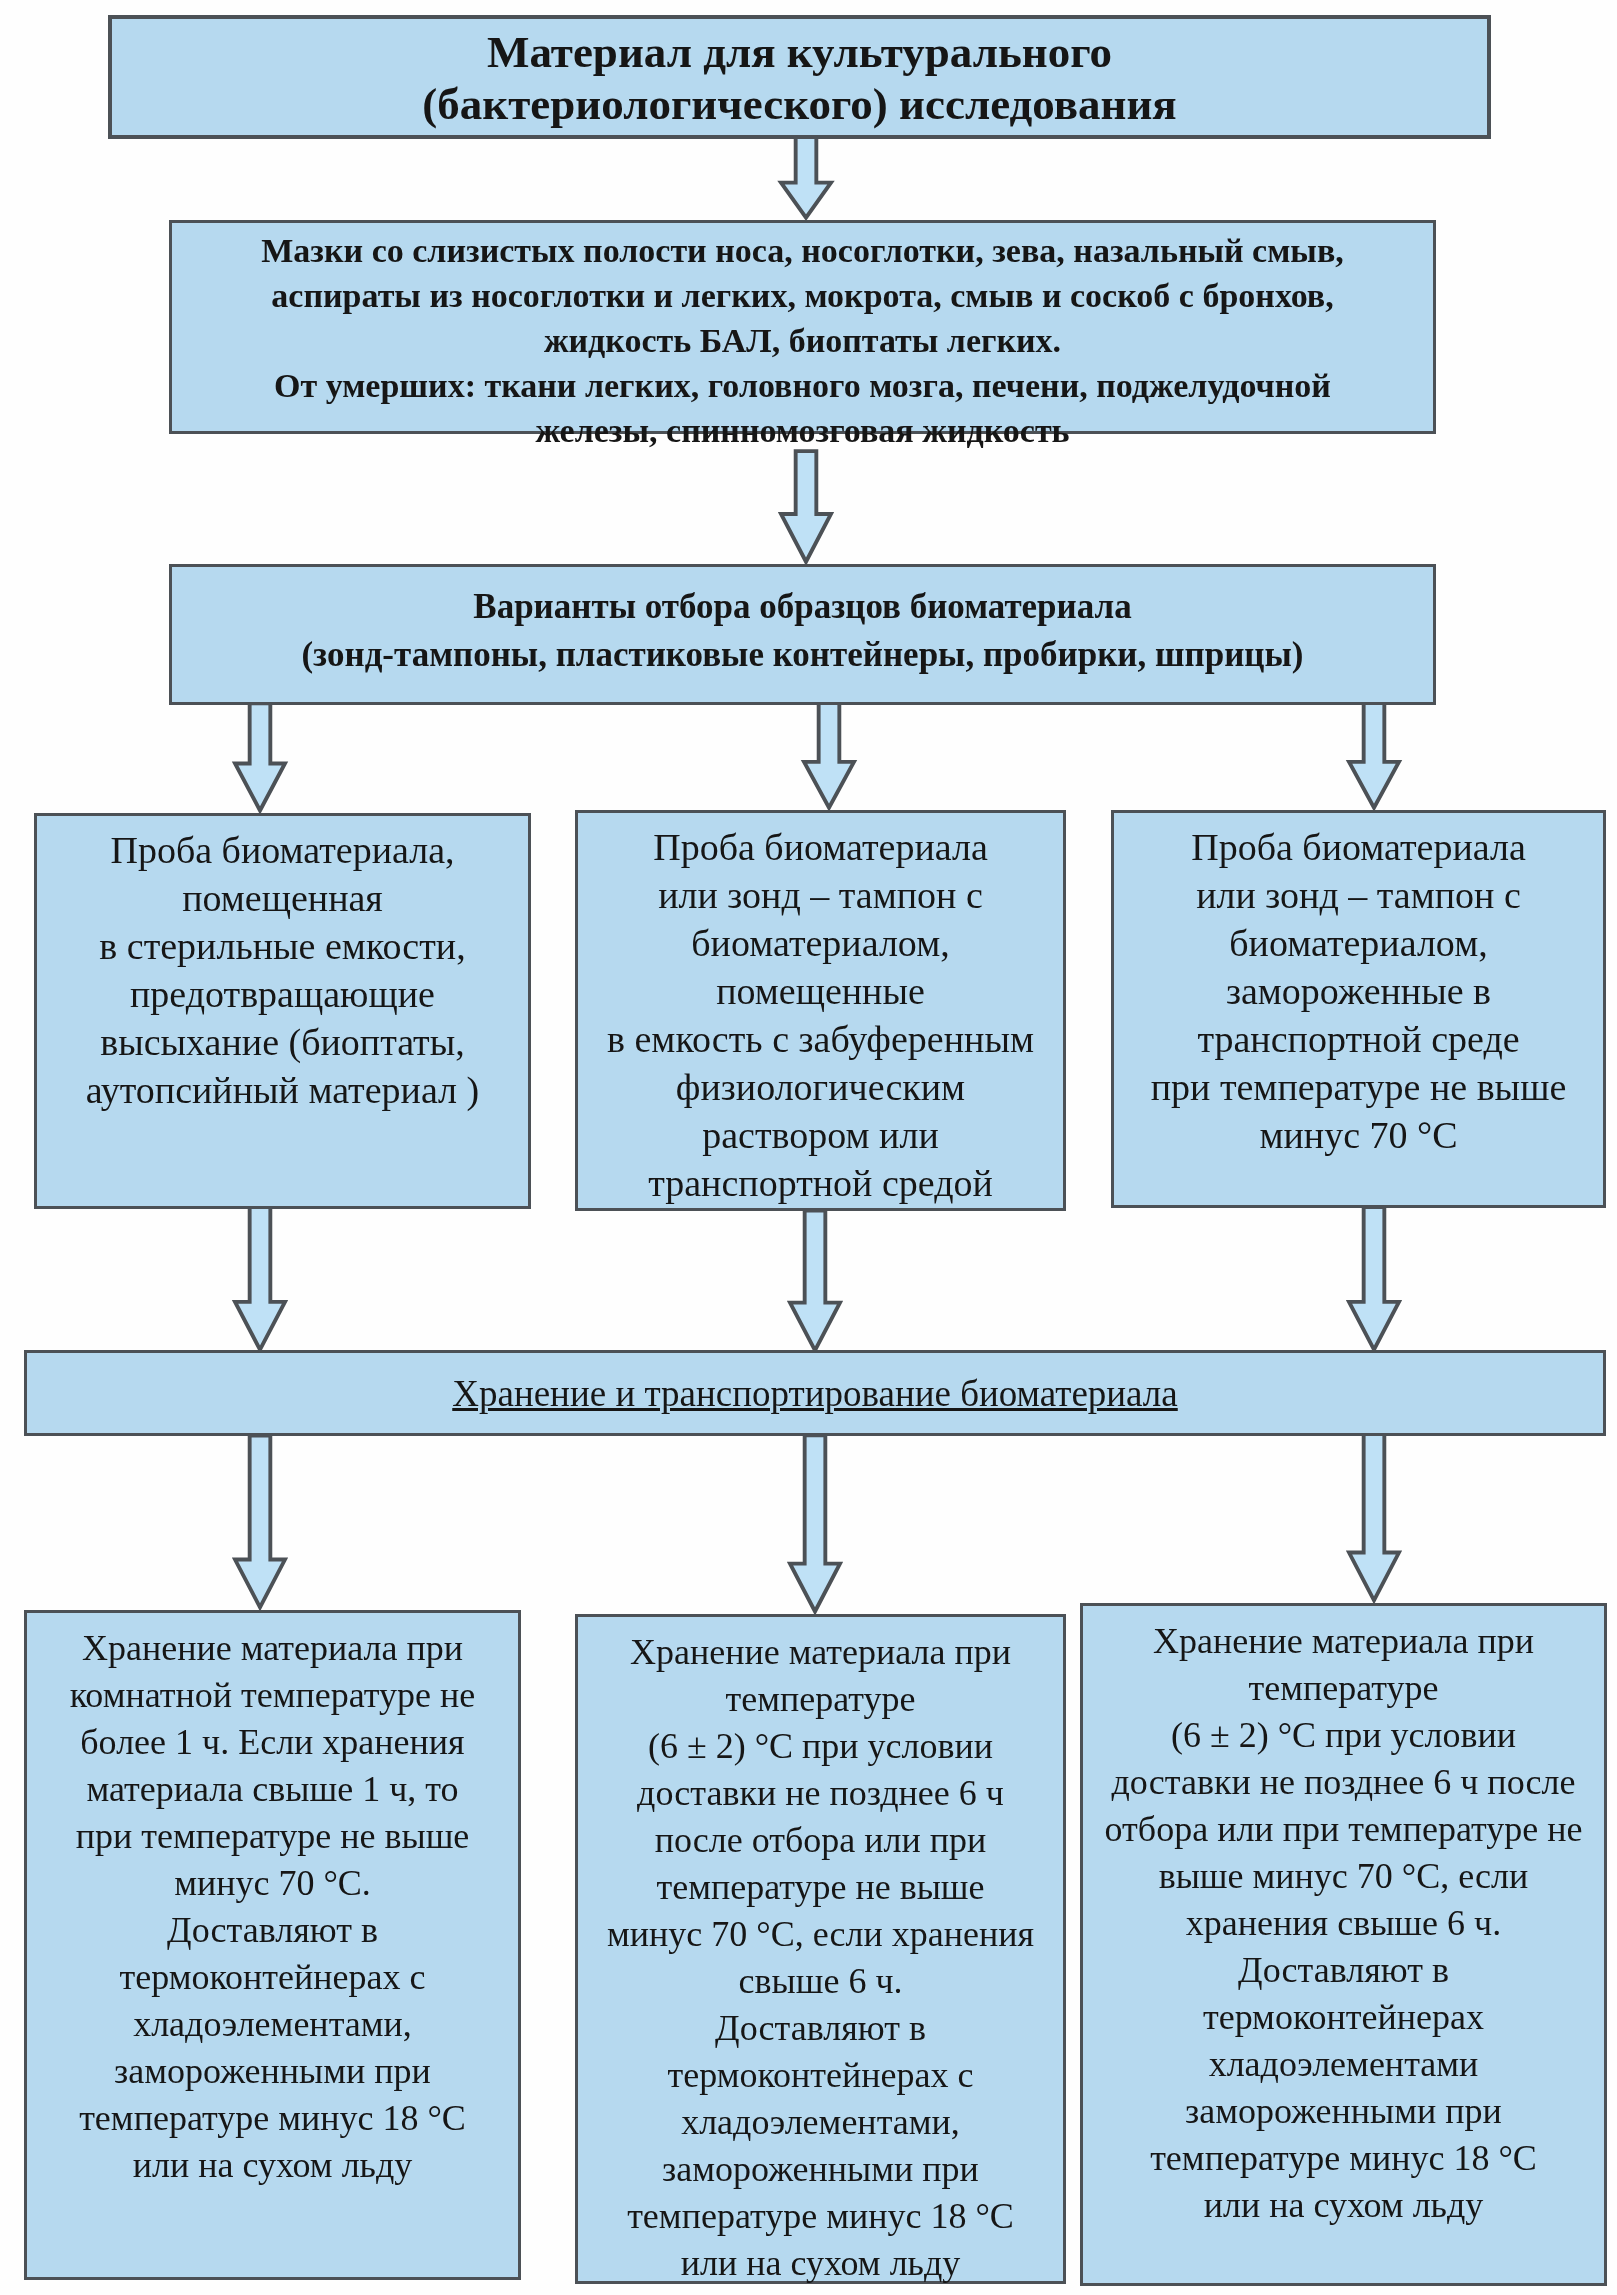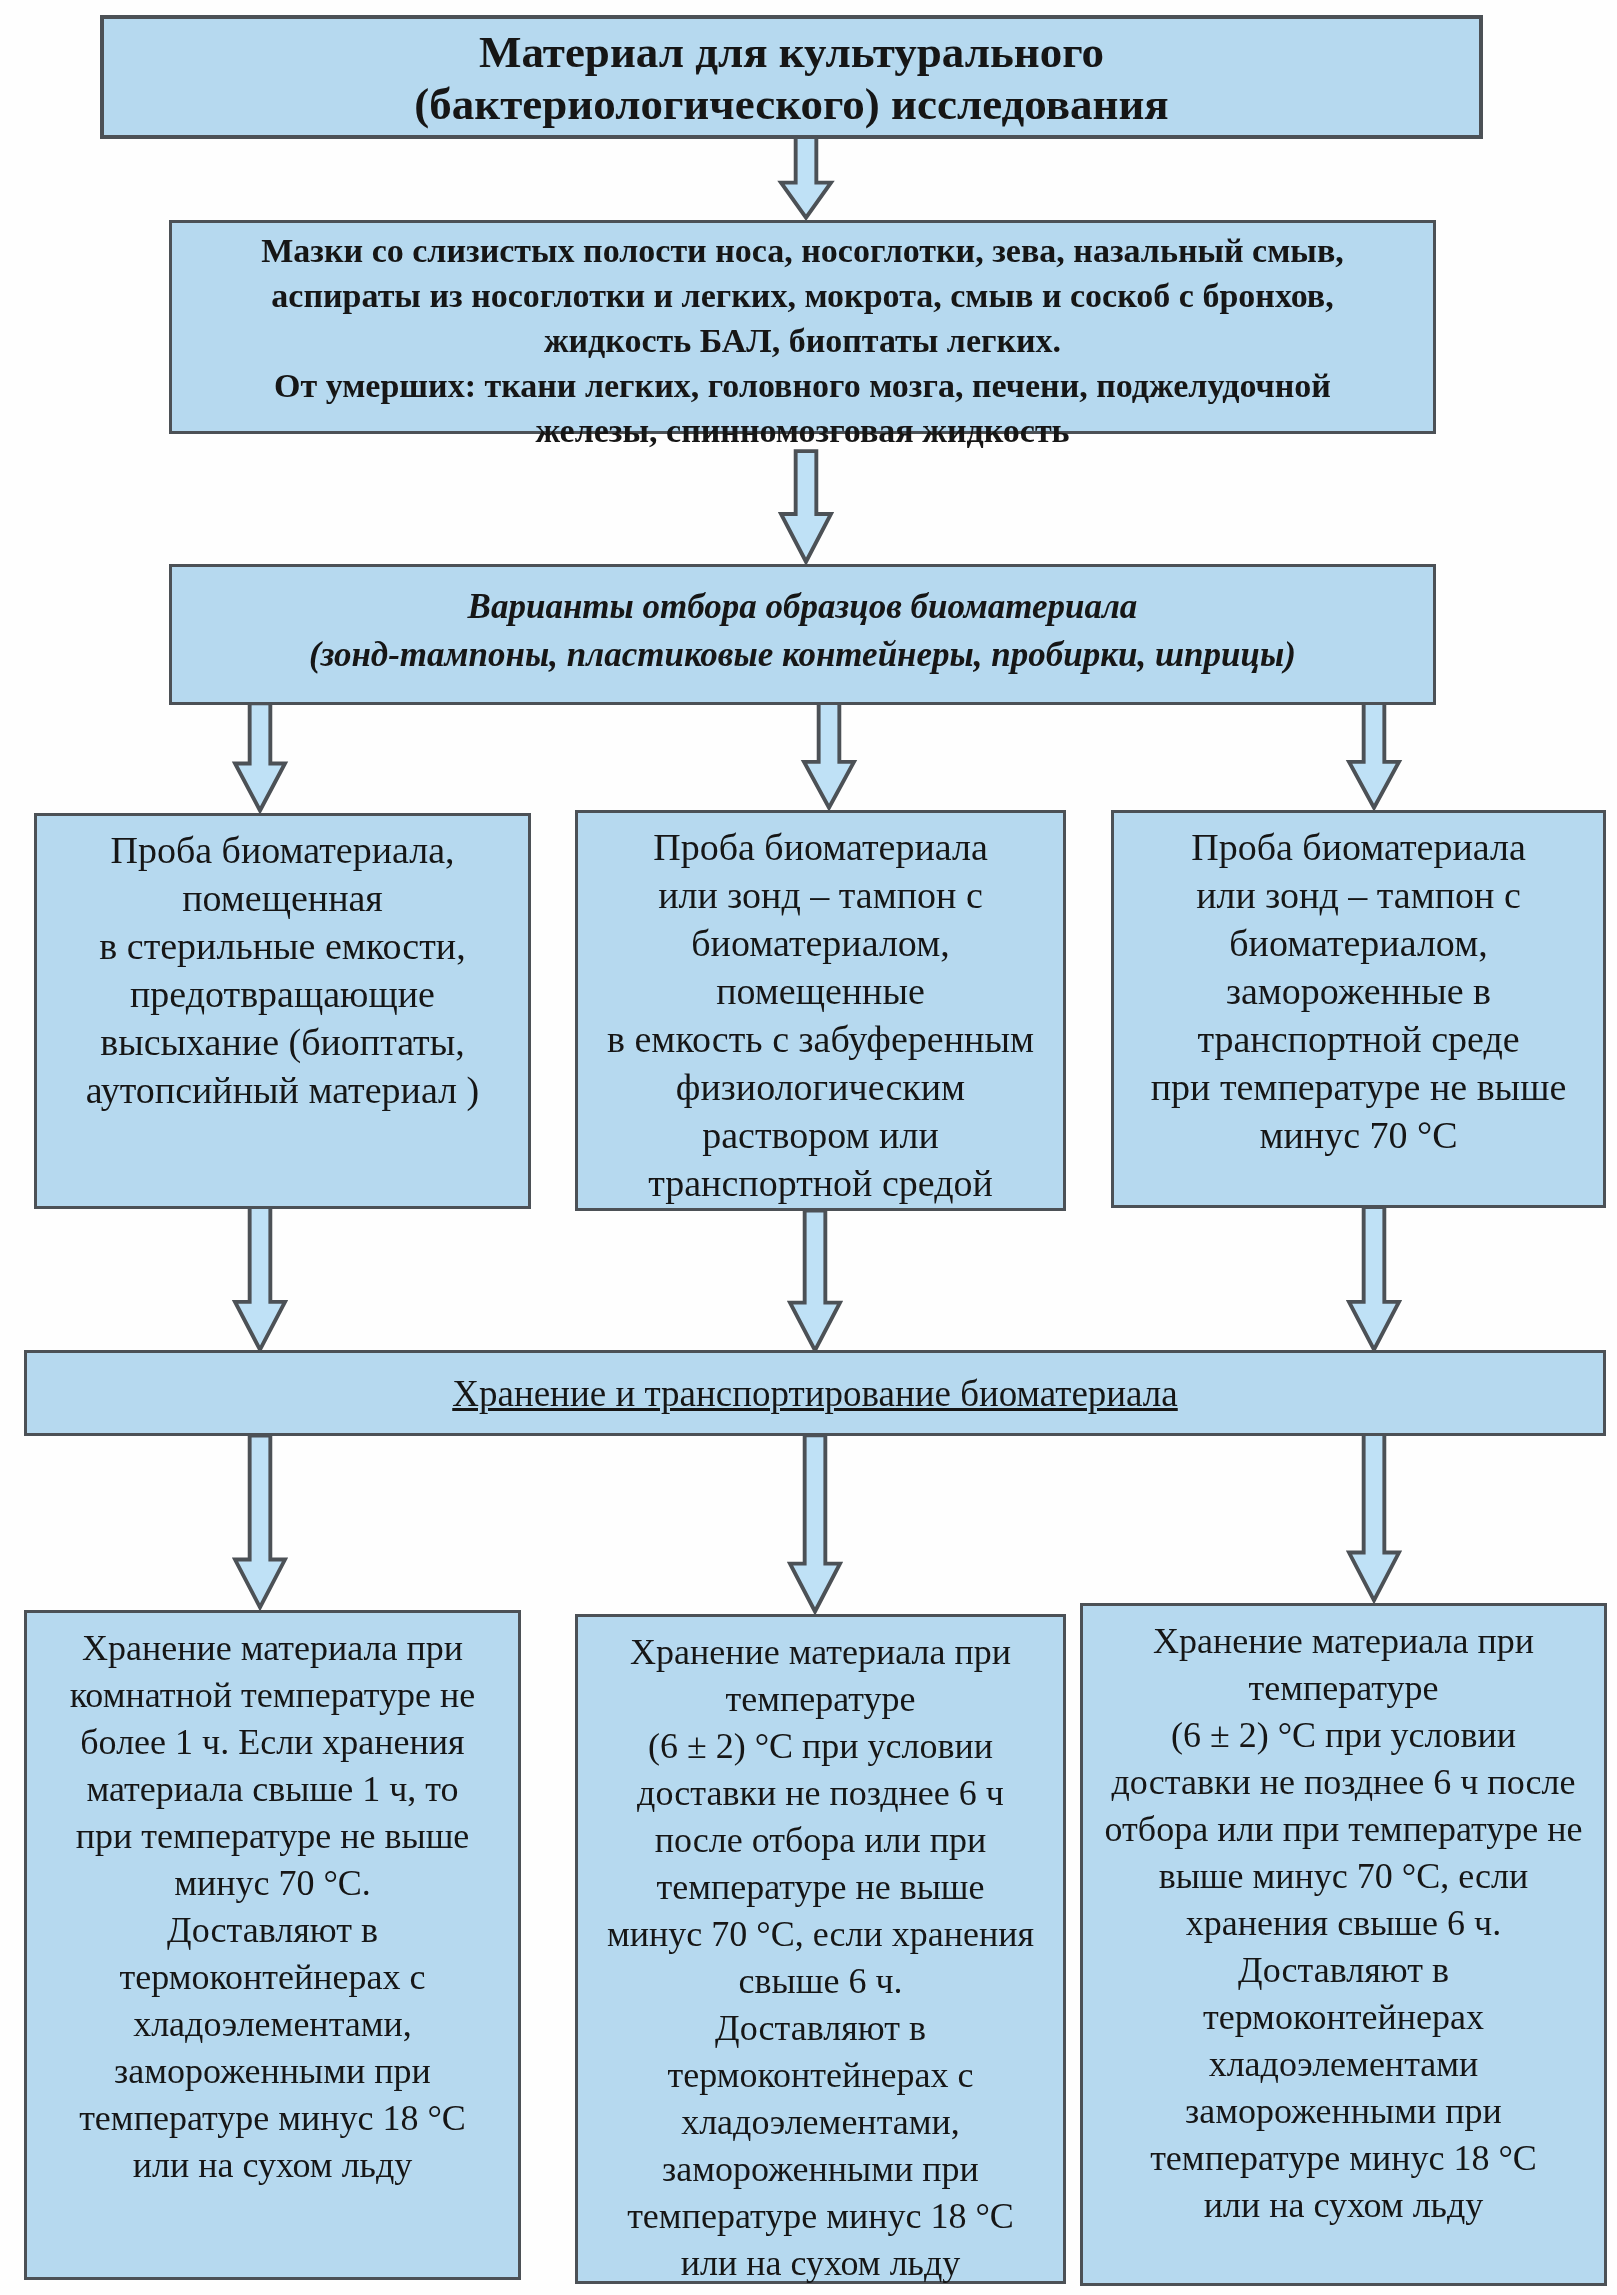--- a/index.html
+++ b/index.html
@@ -34,28 +34,28 @@
     overflow: visible;
   }
   .arrow-shape {
     fill: var(--arrow_fill, #bfe1f6);
     stroke: var(--box_border, #4c5156);
     stroke-width: 4.5;
     stroke-linejoin: miter;
   }
 
   
-  #b-material { left:100px; top:14.7px; width:1383px; height:124px;
+  #b-material { left:108px; top:14.7px; width:1383px; height:124px;
     border-width:4.3px; padding-top:7px; font-weight:bold; font-size:45px; line-height:52px; }
   
   #b-specimens { left:169px; top:220px; width:1267px; height:214px;
     padding-top:5.2px; font-weight:bold; font-size:34px; line-height:45px; }
   
   #b-sampling { left:169px; top:564px; width:1267px; height:141px;
-    padding-top:15.6px; font-weight:bold; font-size:35px; line-height:48px;font-style:italic; }
+    padding-top:15.6px; font-weight:bold; font-size:35px; line-height:48px; }
   
   #b-sample-1 { left:34px;   top:813px; width:497px; height:396px; padding-top:10.4px; font-size:38px; line-height:48px; }
   #b-sample-2 { left:575px;  top:810px; width:491px; height:401px; padding-top:10.4px; font-size:38px; line-height:48px; }
   #b-sample-3 { left:1111px; top:810px; width:495px; height:398px; padding-top:10.4px; font-size:38px; line-height:48px; }
   
   #b-banner { left:24px; top:1350px; width:1582px; height:86px;
     display:flex; align-items:center; justify-content:center; font-size:37px;text-decoration:underline; }
   
   #b-storage-1 { left:24px;   top:1610px; width:497px; height:670px; padding-top:12px; font-size:36px; line-height:47px; }
   #b-storage-2 { left:575px;  top:1614px; width:491px; height:670px; padding-top:12px; font-size:36px; line-height:47px; }

